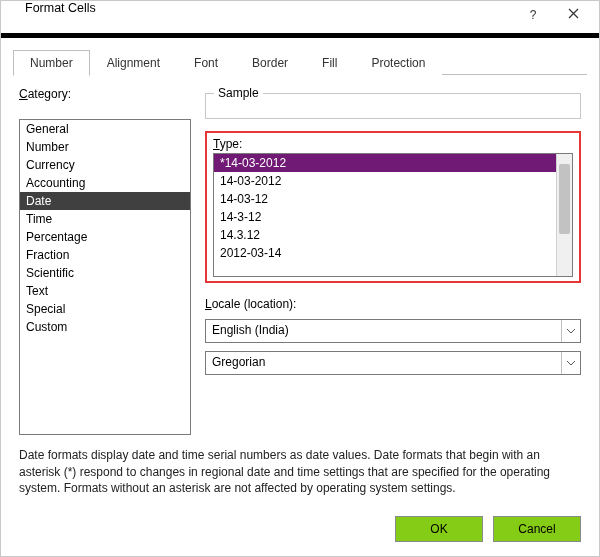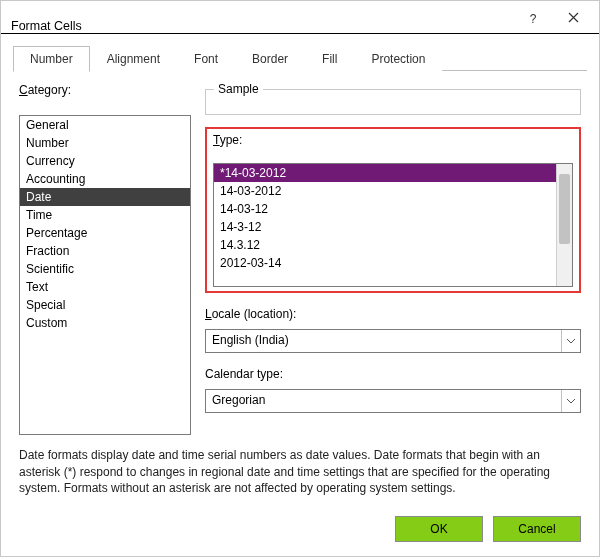--- a/index.html
+++ b/index.html
@@ -18,24 +18,24 @@
     height: 557px;
     border: 1px solid #c8c8c8;
     box-sizing: border-box;
     background: #fff;
     display: flex;
     flex-direction: column;
   }
   
   .titlebar {
     display: flex;
-    align-items: flex-end;
+    align-items: flex-start;
     height: 32px;
-    padding: 0 6px 0 10px;
-    border-bottom: 1px solid #000000;
+    padding: 0 6px 0 24px;
+    border-bottom: 5px solid #000000;
   }
   .titlebar .title {
     flex: 1;
     font-size: 12.5px;
   }
   .titlebar .btn {
     width: 40px;
     height: 28px;
     display: flex;
     align-items: center;
@@ -131,21 +131,21 @@
     padding: 0 4px;
     font-size: 12px;
   }
   .sample-value { padding-left: 6px; }
 
   .type-section {
     border: 2px solid #e63737;
     padding: 4px 6px 4px 6px;
     margin-top: 4px;
   }
-  .type-label { margin-bottom: 16px; }
+  .type-label { margin-bottom: 2px; }
 
   .type-list {
     border: 1px solid #7a7a7a;
     height: 122px;
     overflow: hidden;
     display: flex;
   }
   .type-items {
     flex: 1;
   }
@@ -297,21 +297,20 @@
         </div>
         <div class="combo">
           <div class="val">English (India)</div>
           <div class="arrow">
             <svg width="8" height="5" viewBox="0 0 8 5">
                 <path d="M0 0 L4 4 L8 0" stroke="#555" stroke-width="1" fill="none"></path>
               </svg>
           </div>
         </div>
 
-        <div class="field-label">Calendar type:</div>
         <div class="combo">
           <div class="val">Gregorian</div>
           <div class="arrow">
             <svg width="8" height="5" viewBox="0 0 8 5">
                 <path d="M0 0 L4 4 L8 0" stroke="#555" stroke-width="1" fill="none"></path>
               </svg>
           </div>
         </div>
 
       </div>

